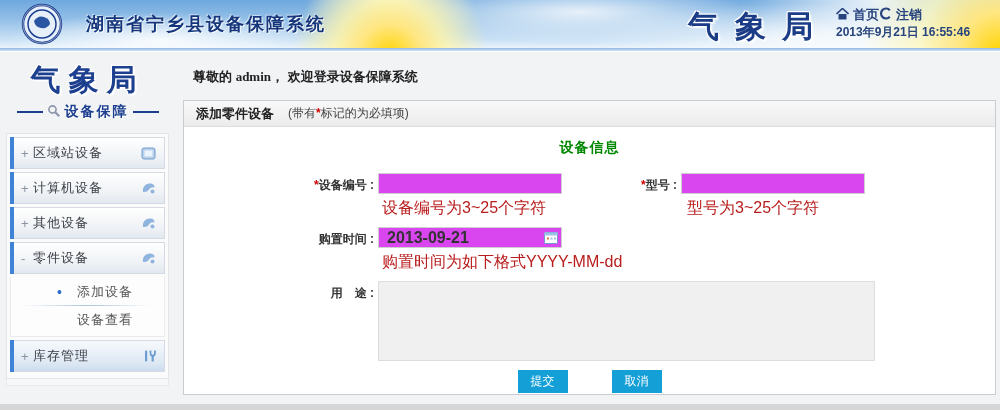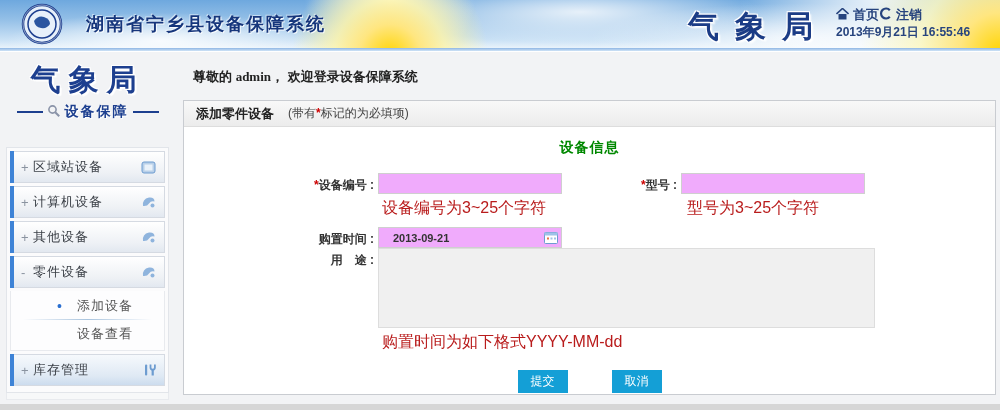--- a/index.html
+++ b/index.html
@@ -41,21 +41,21 @@
   
   .page { display:flex; padding:6px 4px 0 6px; }
   
   .sb { width:163px; flex:none; }
   .sb-brand {
     text-align:center; margin-top:2px;
     font-family:"Liberation Serif","DejaVu Serif",serif;
     font-size:30px; font-weight:bold; color:#1d3f8f; letter-spacing:8px;
     text-shadow:-1px -1px 0 #fff, 1px -1px 0 #fff, -1px 1px 0 #fff, 2px 2px 1px #fff;
   }
-  .sb-sub { display:flex; align-items:center; justify-content:center; gap:4px; margin:2px 0 26px; }
+  .sb-sub { display:flex; align-items:center; justify-content:center; gap:4px; margin:2px 0 12px; }
   .sb-sub .ln { width:26px; height:2px; background:#1d3f8f; }
   .sb-sub .t { font-size:14px; font-weight:bold; color:#1d3f8f; letter-spacing:2px;
                text-shadow:1px 1px 0 #fff; }
   .menu { background:#fbfbfc; border:1px solid #e2e5ea; padding:3px; }
   .mi {
     position:relative; height:32px; margin-bottom:3px; display:flex; align-items:center;
     background:linear-gradient(180deg,#ffffff 0%, #eef1f5 70%, #e2e8f0 100%);
     border:1px solid #d5dae2; cursor:pointer; padding-left:10px;
   }
   .mi.blue { background:linear-gradient(180deg,#f6f9fc 0%, #dfe9f4 70%, #ccdcee 100%); }
@@ -78,22 +78,22 @@
     background:linear-gradient(180deg,#f8f8f8,#ececec); border-bottom:1px solid #ddd;
   }
   .panel-title { font-weight:bold; font-size:13px; margin-left:12px; color:#222; }
   .panel-note { margin-left:14px; color:#444; font-size:12px; }
   .star { color:#cc0000; font-weight:bold; }
   .section-title { text-align:center; color:#008800; font-weight:bold; font-size:14px; margin:12px 0 16px; letter-spacing:1px; }
   .frm-row { display:flex; align-items:flex-start; }
   .fl { text-align:right; font-weight:bold; color:#333; padding-top:4px; font-size:12px; }
   .fl1 { width:190px; } .fl2 { width:115px; }
   .inp {
-    height:21px; width:184px; margin-left:4px; background:#f0abfc;
-    border:1px solid #cfcfcf; font-size:11px; color:#333; padding:0 14px;
+    height:21px; width:184px; margin-left:4px; background:#d946ef;
+    border:1px solid #cfcfcf; font-size:16px; color:#333; padding:0 8px;
     font-family:"Liberation Sans","DejaVu Sans",sans-serif;
   }
   .hint { color:#b91c1c; font-size:16px; margin:4px 0 8px; }
   .hint-l { margin-left:198px; }
   .date-wrap { position:relative; }
   .cal { position:absolute; right:4px; top:4px; }
   .ta {
     margin-left:4px; width:497px; height:80px; background:#f0f0f0;
     border:1px solid #ddd; resize:none; font-family:"Liberation Sans","DejaVu Sans",sans-serif;
     font-size:12px; padding:3px;
@@ -279,30 +279,30 @@
                 <rect x="0.5" y="1.5" width="13" height="3" fill="#9ec1e8"></rect>
                 <rect x="3" y="6.5" width="2" height="2" fill="#e8734a"></rect>
                 <rect x="6.5" y="6.5" width="2" height="2" fill="#9ec1e8"></rect>
                 <rect x="10" y="6.5" width="2" height="2" fill="#9ec1e8"></rect>
               </svg>
             </span>
           </span>
         </div>
 
         <div class="frm-row">
+          <div class="hint hint-l">购置时间为如下格式YYYY-MM-dd</div>
+        </div>
+
+        <div class="frm-row">
           <div class="fl fl1">
             <span>用　途 :</span>
           </div>
           <textarea class="ta" style=""></textarea>
         </div>
 
-        <div class="frm-row">
-          <div class="hint hint-l">购置时间为如下格式YYYY-MM-dd</div>
-        </div>
-
         <div class="btns">
           <button class="btn">提交</button>
           <button class="btn">取消</button>
         </div>
       </form>
     </div>
   </div>
 </div>
 
 <div class="foot-strip"></div>

